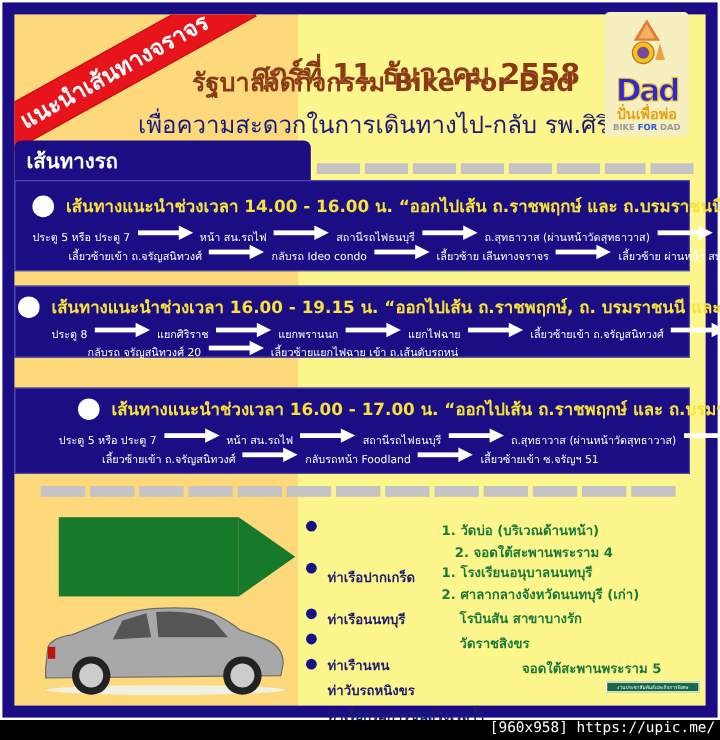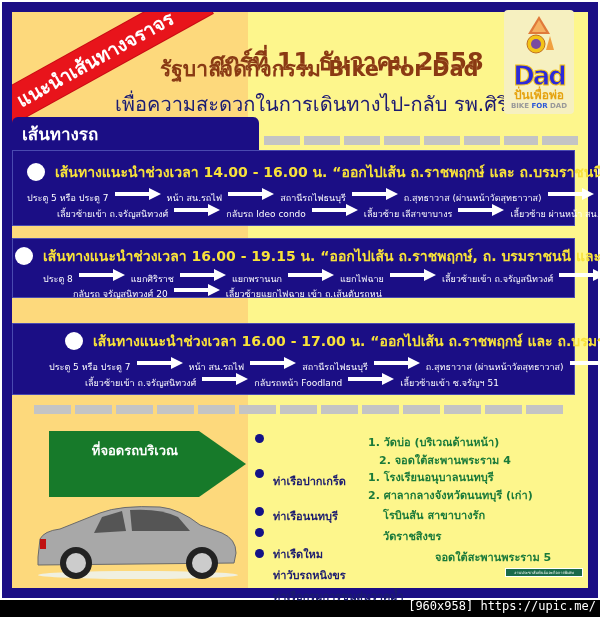--- a/index.html
+++ b/index.html
@@ -120,21 +120,21 @@
     <span>สถานีรถไฟธนบุรี</span>
       <span class="arrow"></span>
     <span>ถ.สุทธาวาส (ผ่านหน้าวัดสุทธาวาส)</span>
       <span class="arrow"></span>
   </div>
   <div class="row" style="left:44px; top:56px;">
     <span>เลี้ยวซ้ายเข้า ถ.จรัญสนิทวงศ์</span>
       <span class="arrow"></span>
     <span>กลับรถ Ideo condo</span>
       <span class="arrow"></span>
-    <span>เลี้ยวซ้าย เลีสาขาบางร</span>
+    <span>เลี้ยวซ้าย เลีนทางจราจร</span>
       <span class="arrow"></span>
     <span>เลี้ยวซ้าย ผ่านหน้า สน.ตลิ่งชัน</span>
   </div>
 </div>
 
 <div class="box box2">
   <div class="head" style="top:6px;left:2px;">
     <span class="dot"></span>
     <span>เส้นทางแนะนำช่วงเวลา 16.00 - 19.15 น. “ออกไปเส้น ถ.ราชพฤกษ์, ถ. บรมราชนนี และ ถ.เพชรเกษม”</span>
   </div>
@@ -194,21 +194,20 @@
     <span style="width:37px"></span>
     <span style="width:37px"></span>
     <span style="width:37px"></span>
     <span style="width:37px"></span>
 </div>
 
 <div class="green">
   <div class="body"></div>
   <div class="tip"></div>
   <div class="txt">
-    <div>ที่จอดรถบริเวณ</div>
   </div>
 </div>
 
 <svg class="car" viewBox="0 0 210 88">
   <ellipse cx="108" cy="80" rx="100" ry="4" fill="#f0f0e0"></ellipse>
   <path d="M8,62 L10,44 Q14,36 30,34 L70,18 Q90,10 130,12 Q150,14 170,30 L192,38 Q206,44 206,58 L204,68 L8,70 Z" fill="#a8a8a8" stroke="#6a6a6a"></path>
   <path d="M72,22 L92,16 L96,36 L64,38 Z" fill="#555"></path>
   <path d="M100,15 Q130,13 148,22 L160,36 L102,36 Z" fill="#555"></path>
   <rect x="10" y="44" width="6" height="10" fill="#c01010"></rect>
   <circle cx="46" cy="68" r="16" fill="#222"></circle>
@@ -228,29 +227,29 @@
 <div class="pier" style="top:468px;">
   <span class="b"></span>
   <span class="name">ท่าเรือนนทบุรี</span>
   <span class="val" style="left:113px;">1. โรงเรียนอนุบาลนนทบุรี</span>
 </div>
 <div class="pier" style="top:486px;">
   <span class="val" style="left:113px;">2. ศาลากลางจังหวัดนนทบุรี (เก่า)</span>
 </div>
 <div class="pier" style="top:506px;">
   <span class="b"></span>
-  <span class="name">ท่าเรืดใหม</span>
+  <span class="name">ท่าเรืานหน</span>
   <span class="val" style="left:128px;">โรบินสัน สาขาบางรัก</span>
 </div>
 <div class="pier" style="top:527px;">
   <span class="b"></span>
   <span class="name">ท่าวับรถหนิงขร</span>
   <span class="val" style="left:128px;">วัดราชสิงขร</span>
 </div>
 <div class="pier" style="top:548px;">
   <span class="b"></span>
-  <span class="name">ท่าเรือกรมการขนส่นวาคม้ำ</span>
+  <span class="name">ท่าเรือกรมการขนส่วงเวลา้ำ</span>
   <span class="val" style="left:180px;">จอดใต้สะพานพระราม 5</span>
 </div>
 
 <div class="badge">งานประชาสัมพันธ์และกิจการพิเศษ</div>
 
 <div class="wm">[960x958] https://upic.me/</div>
 
 </body></html>

